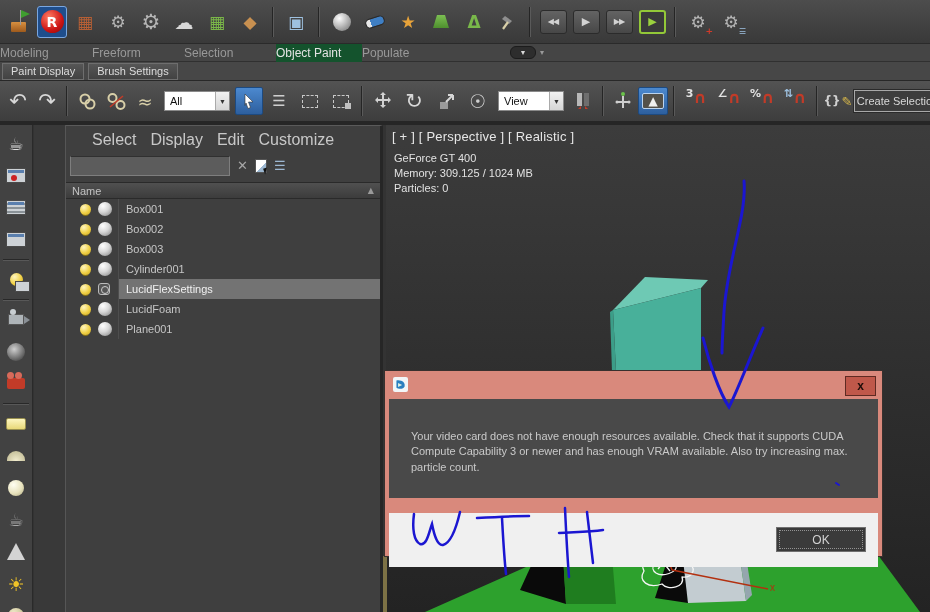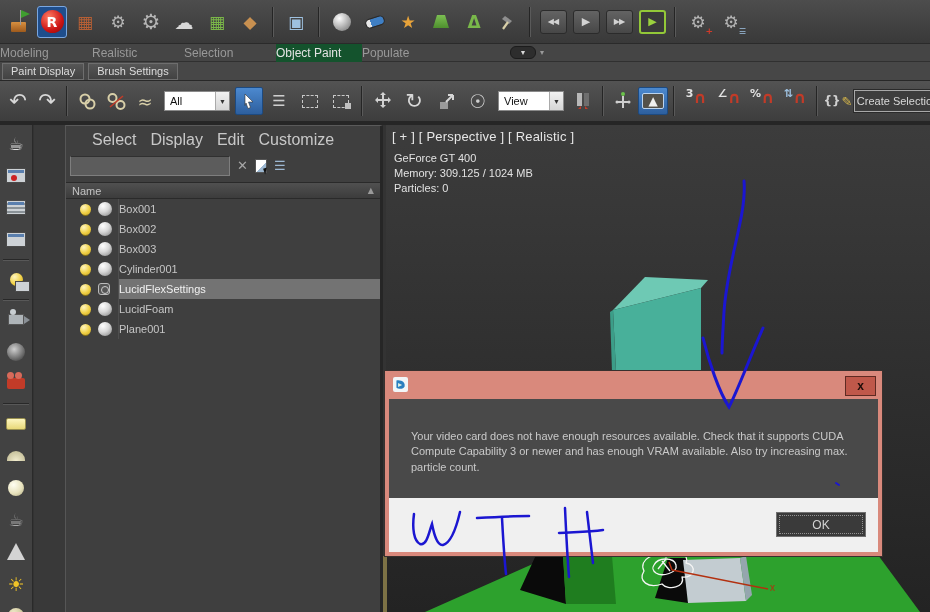--- a/index.html
+++ b/index.html
@@ -89,33 +89,33 @@
 .page-cursor{width:12px;height:14px;background:linear-gradient(135deg,#fff 55%,#9db8d2 55%);border:1px solid #555;position:relative}
 .page-cursor::after{content:"";position:absolute;right:-2px;bottom:-2px;border-top:6px solid #111;border-right:4px solid transparent;transform:rotate(-20deg)}
 .layers-ic{font-size:13px;color:#9db8d2;font-family:"DejaVu Sans",sans-serif}
 .exp-header{height:17px;margin-top:4px;background:linear-gradient(#505050,#3c3c3c);border-top:1px solid #2a2a2a;border-bottom:1px solid #2a2a2a;display:flex;align-items:center;padding:0 6px;font-size:11px;color:#c2c2c2}
 .sort{margin-left:auto;font-size:8px;color:#9a9a9a;font-family:"DejaVu Sans",sans-serif}
 .row{height:20px;display:flex;align-items:center;padding-left:14px;font-size:11px;color:#c6c6c6}
 .row .bulb{width:11px;height:11px;border-radius:50%;background:radial-gradient(circle at 35% 30%,#fff6c0,#f0d045 55%,#c9a41f);box-shadow:0 2px 0 -1px #8a7514;margin-right:7px;flex:none}
 .row .geo{width:14px;height:14px;border-radius:50%;background:radial-gradient(circle at 35% 28%,#fff,#d8d8d8 45%,#808080);margin-right:6px;flex:none}
 .row .helper{width:12px;height:12px;border-radius:3px;border:1px solid #bbb;background:#555;margin-right:8px;flex:none;position:relative}
 .row .helper::after{content:"";position:absolute;left:2px;top:2px;width:6px;height:6px;border-radius:50%;border:1px solid #ccc}
-.row .label{flex:1;height:20px;line-height:20px;border-left:1px solid #4e4e4e;}
+.row .label{flex:1;height:20px;line-height:20px;border-left:1px solid #4e4e4e;padding-left:7px}
 .row.selected .label{background:#737373;color:#f0f0f0}
 
 .viewport{position:absolute;left:386px;top:125px;width:544px;height:487px;background:linear-gradient(#3c3c3c 0%,#2e2e2e 55%,#232323 100%);overflow:hidden}
 .vp-header{position:absolute;left:6px;top:4px;font-size:13px;color:#e6e6e6;letter-spacing:.2px}
 .vp-stats{position:absolute;left:8px;top:26px;font-size:11px;color:#e2e2e2;line-height:15px}
 .scene-svg{position:absolute;left:0;top:0;width:544px;height:487px}
 
 .dialog{position:absolute;left:385px;top:371px;width:497px;height:185px;background:#d9897c;box-shadow:0 0 0 1px #38302e;z-index:20}
 .max-logo{position:absolute;left:8px;top:6px;width:15px;height:15px;background:#f2f6f8;border-radius:2px;display:flex;align-items:center;justify-content:center}
 .x-btn{position:absolute;right:6px;top:5px;width:31px;height:20px;background:#bf584a;border:1px solid #5e2a22;color:#1d0d09;font-size:12px;font-weight:bold;display:flex;align-items:center;justify-content:center;font-family:"Liberation Sans",sans-serif}
 .dlg-body{position:absolute;left:4px;top:28px;width:489px;height:99px;background:#494949;padding:30px 24px 0 22px;font-size:11px;color:#c9c9c9;line-height:1.4}
-.dlg-footer{position:absolute;left:4px;top:127px;width:489px;height:54px;background:#f0f0f0}
+.dlg-footer{position:absolute;left:4px;top:142px;width:489px;height:54px;background:#f0f0f0}
 .ok-btn{position:absolute;right:12px;top:14px;width:90px;height:25px;background:#3a3a3a;border:1px solid #707070;outline:1px dotted #929292;outline-offset:-4px;color:#d2d2d2;font-size:12px;display:flex;align-items:center;justify-content:center}
 .olive-strip{position:absolute;left:383px;top:556px;width:4px;height:56px;background:#7d7245;z-index:15}
 
 .ink-overlay{position:absolute;left:0;top:0;width:930px;height:612px;z-index:40;pointer-events:none}
 </style>
 </head>
 <body>
 
 <div id="root">
 
@@ -175,21 +175,21 @@
         <span class="badge">+</span>
       </div>
     <div class="ti">
         <span>⚙</span>
         <span class="badge blue">☰</span>
       </div>
   </div>
 
   <div class="ribbon-tabs">
     <div class="rtab">Modeling</div>
-    <div class="rtab">Realistic</div>
+    <div class="rtab">Freeform</div>
     <div class="rtab">Selection</div>
     <div class="rtab active">Object Paint</div>
     <div class="rtab">Populate</div>
     <div class="ribbon-pill">
         <span>▼</span>
       </div>
     <div class="pill-arrow">▾</div>
   </div>
 
   <div class="context-tabs">

